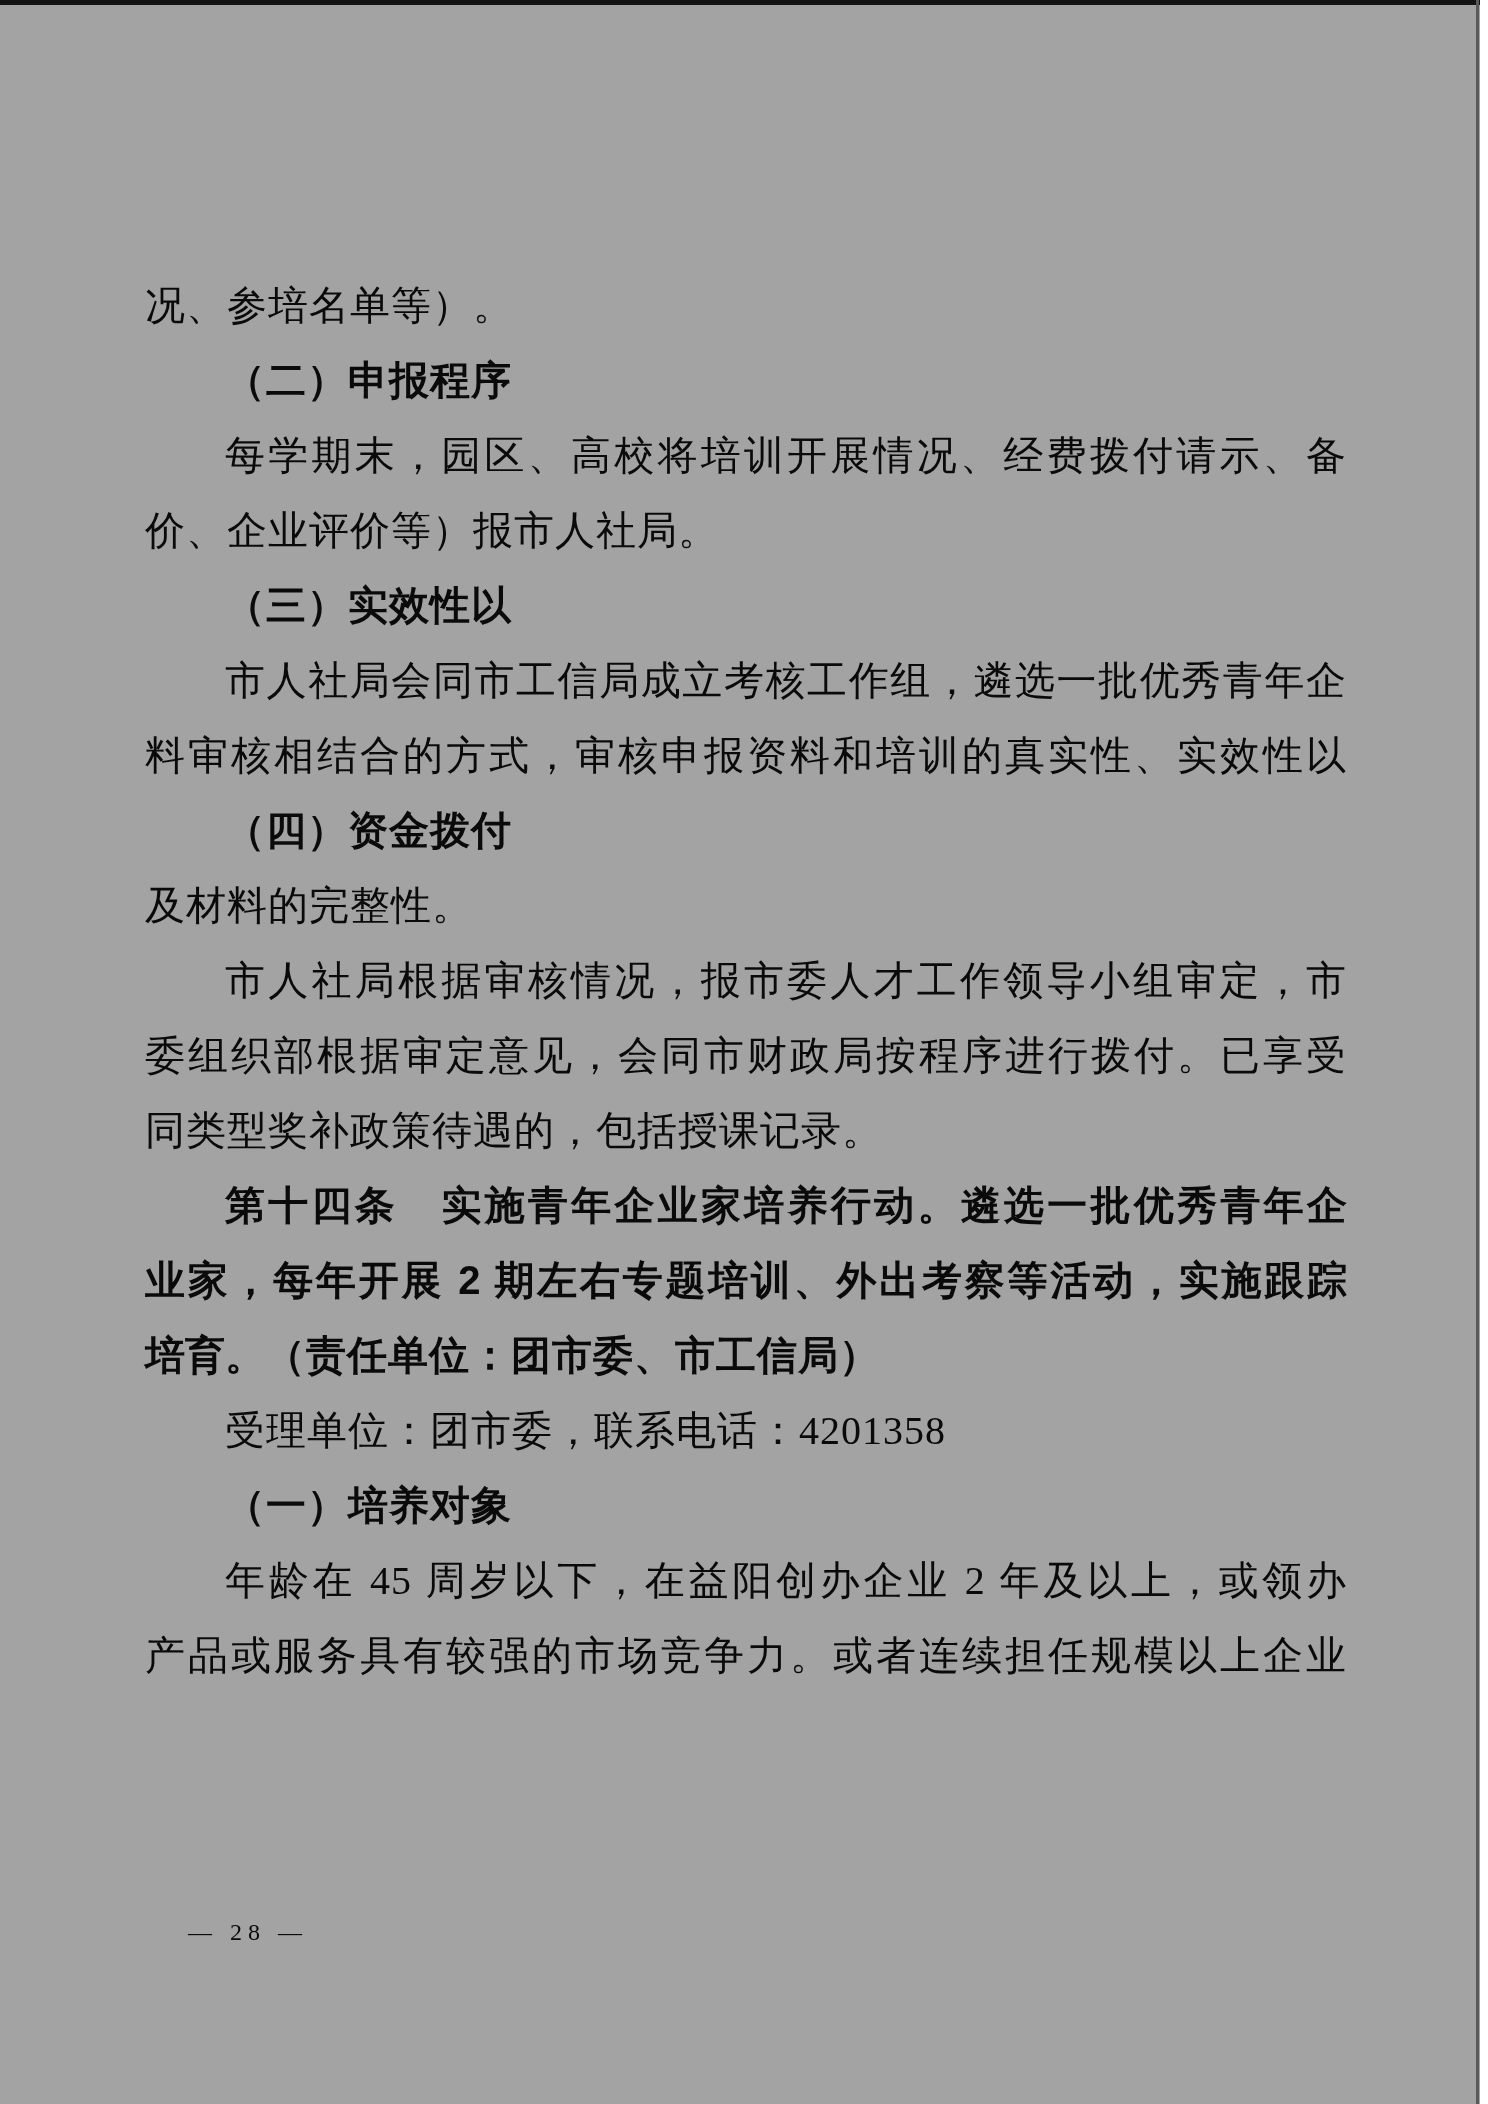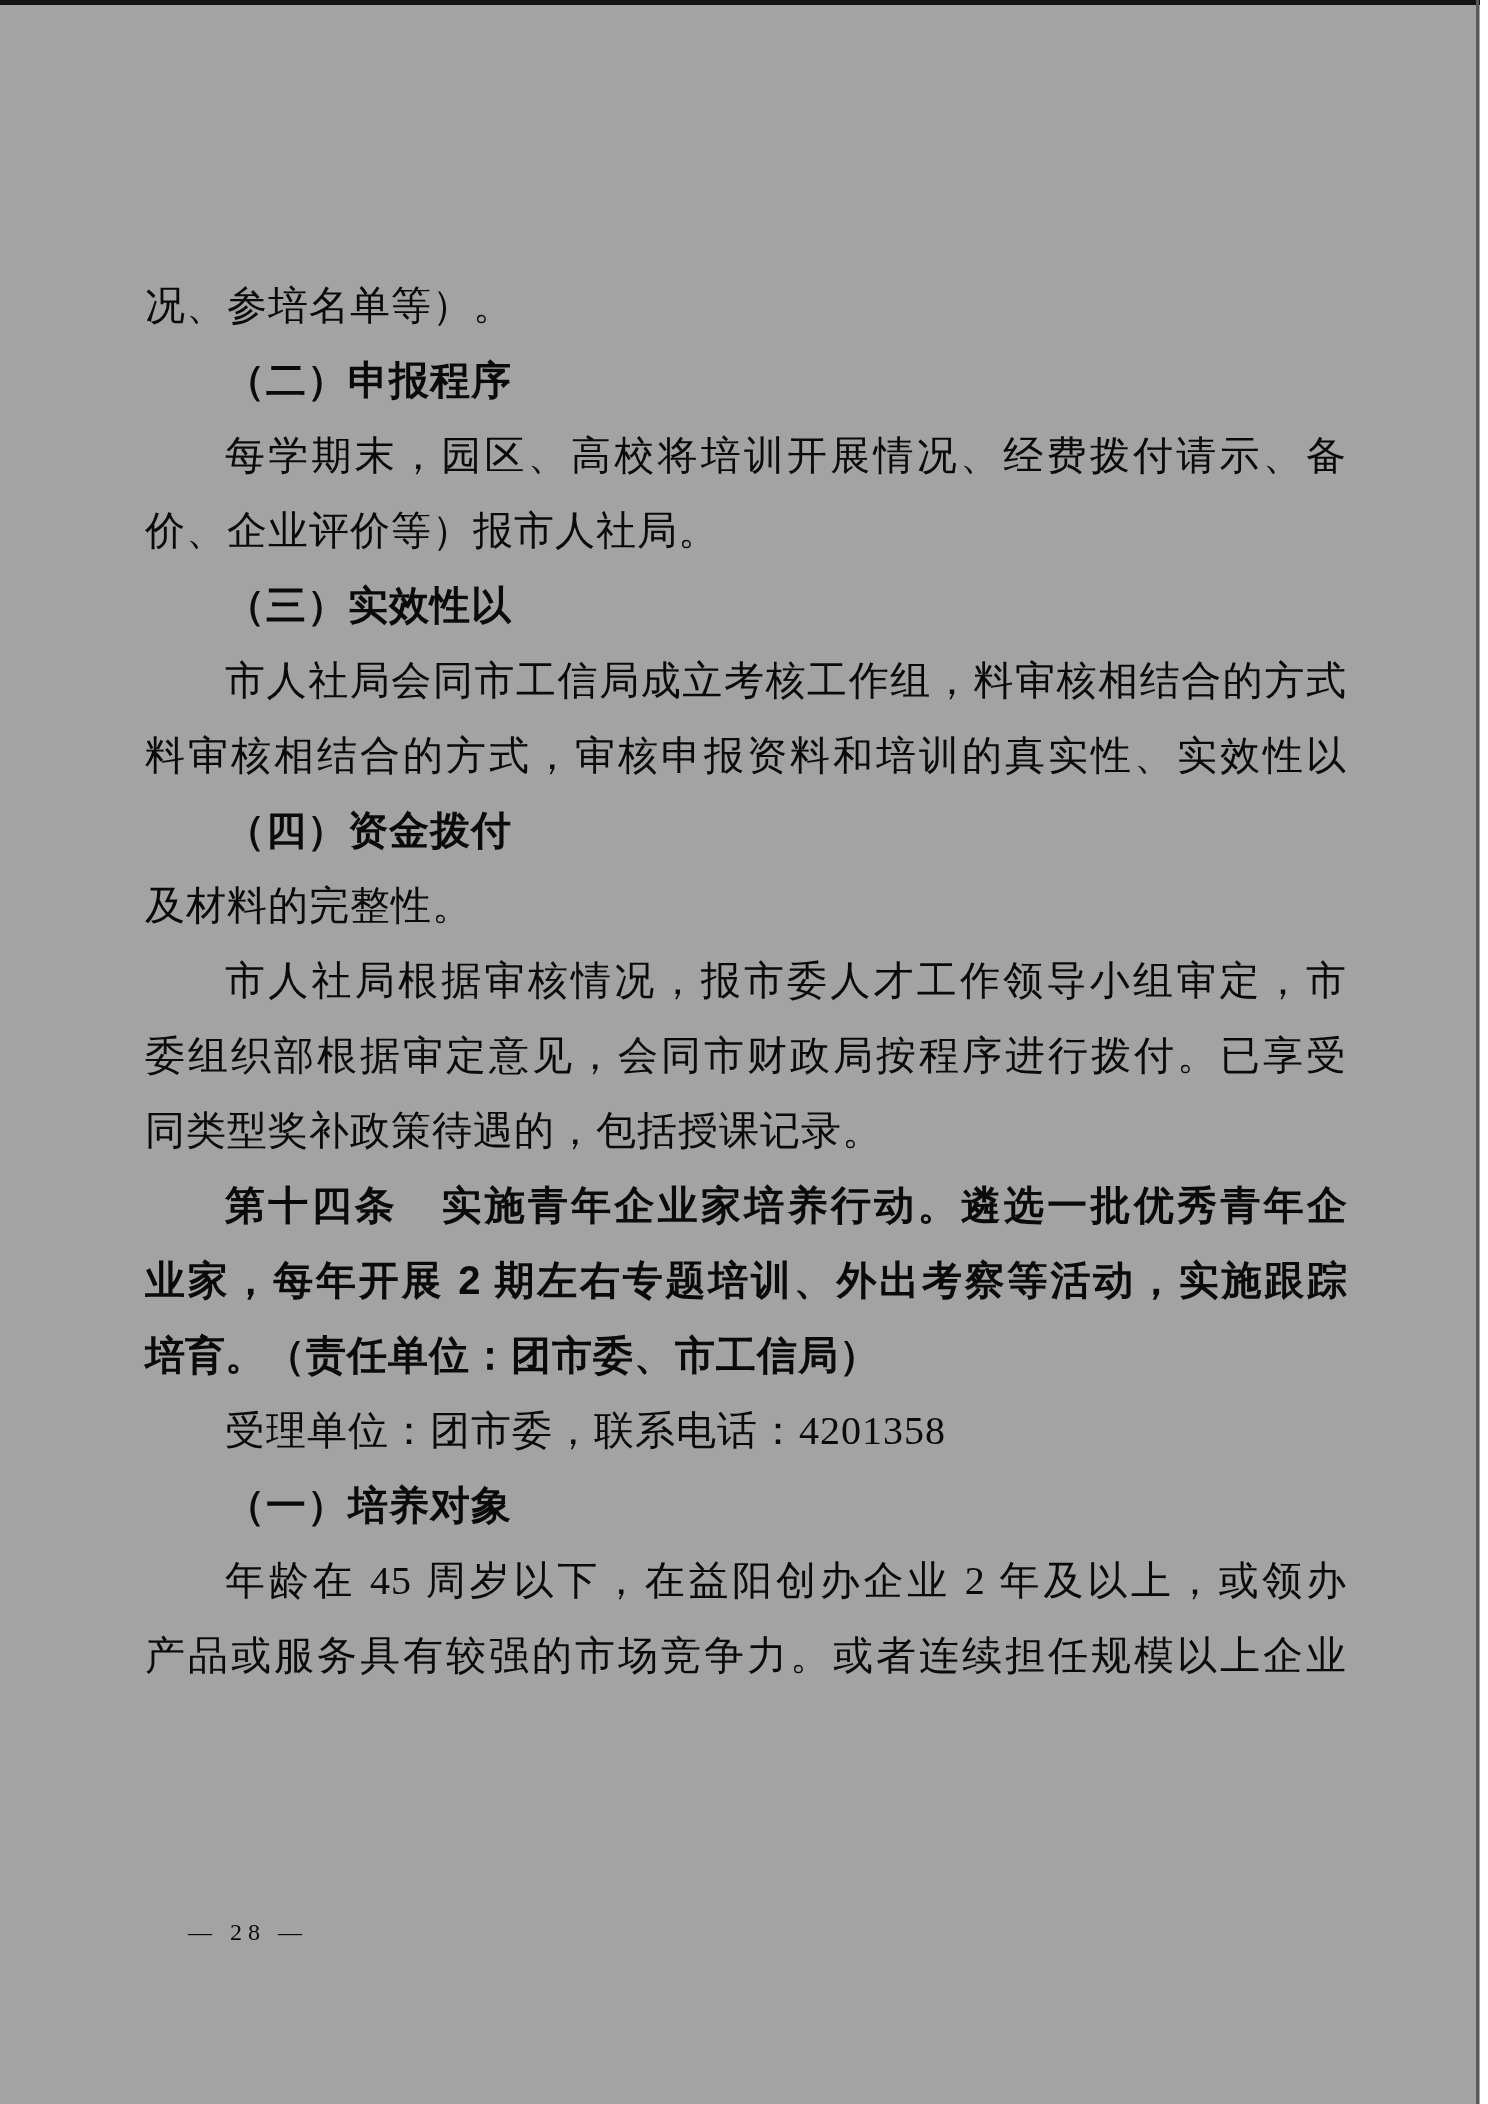--- a/index.html
+++ b/index.html
@@ -91,21 +91,21 @@
 <div class="page">
   <div class="scan-border-top"></div>
   <div class="scan-border-right"></div>
 
   <div class="text-block">
     <div class="line fangsong">况、参培名单等）。</div>
     <div class="line kaiti indent">（二）申报程序</div>
     <div class="line fangsong indent just">每学期末，园区、高校将培训开展情况、经费拨付请示、备</div>
     <div class="line fangsong">价、企业评价等）报市人社局。</div>
     <div class="line kaiti indent">（三）实效性以</div>
-    <div class="line fangsong indent just">市人社局会同市工信局成立考核工作组，料审核相结合的方式</div>
+    <div class="line fangsong indent just">市人社局会同市工信局成立考核工作组，遴选一批优秀青年企</div>
     <div class="line fangsong just">料审核相结合的方式，审核申报资料和培训的真实性、实效性以</div>
     <div class="line kaiti indent">（四）资金拨付</div>
     <div class="line fangsong">及材料的完整性。</div>
     <div class="line fangsong indent just">市人社局根据审核情况，报市委人才工作领导小组审定，市</div>
     <div class="line fangsong just">委组织部根据审定意见，会同市财政局按程序进行拨付。已享受</div>
     <div class="line fangsong">同类型奖补政策待遇的，包括授课记录。</div>
     <div class="line heiti indent just">第十四条　实施青年企业家培养行动。遴选一批优秀青年企</div>
     <div class="line heiti just">业家，每年开展 2 期左右专题培训、外出考察等活动，实施跟踪</div>
     <div class="line"><span class="heiti">培育。</span><span class="b-kaiti">（责任单位：团市委、市工信局）</span></div>
     <div class="line kaiti-reg indent">受理单位：团市委，联系电话：4201358</div>

